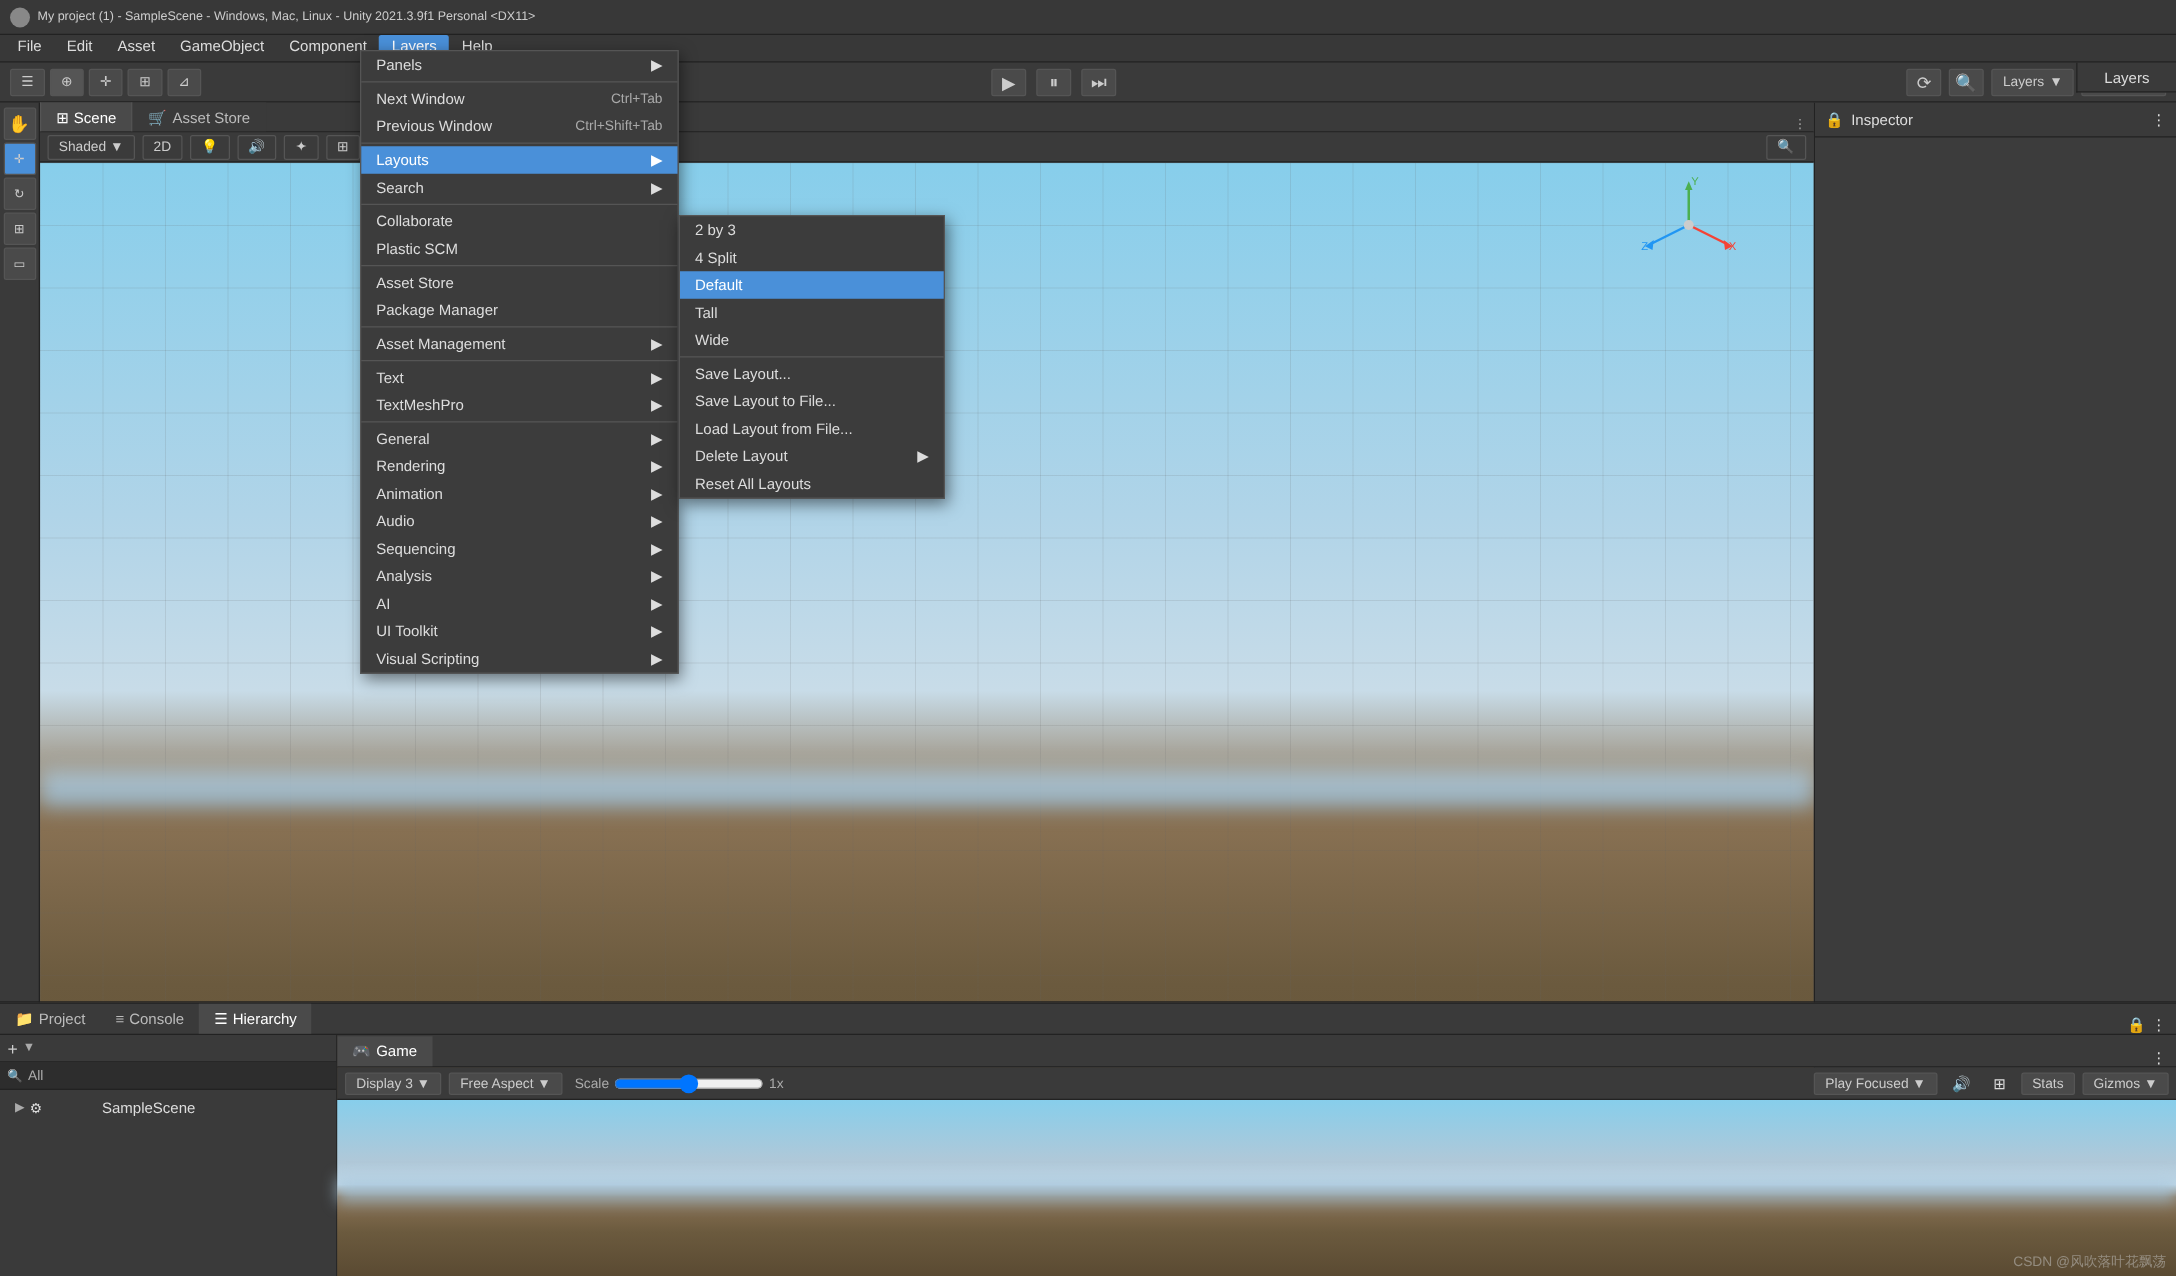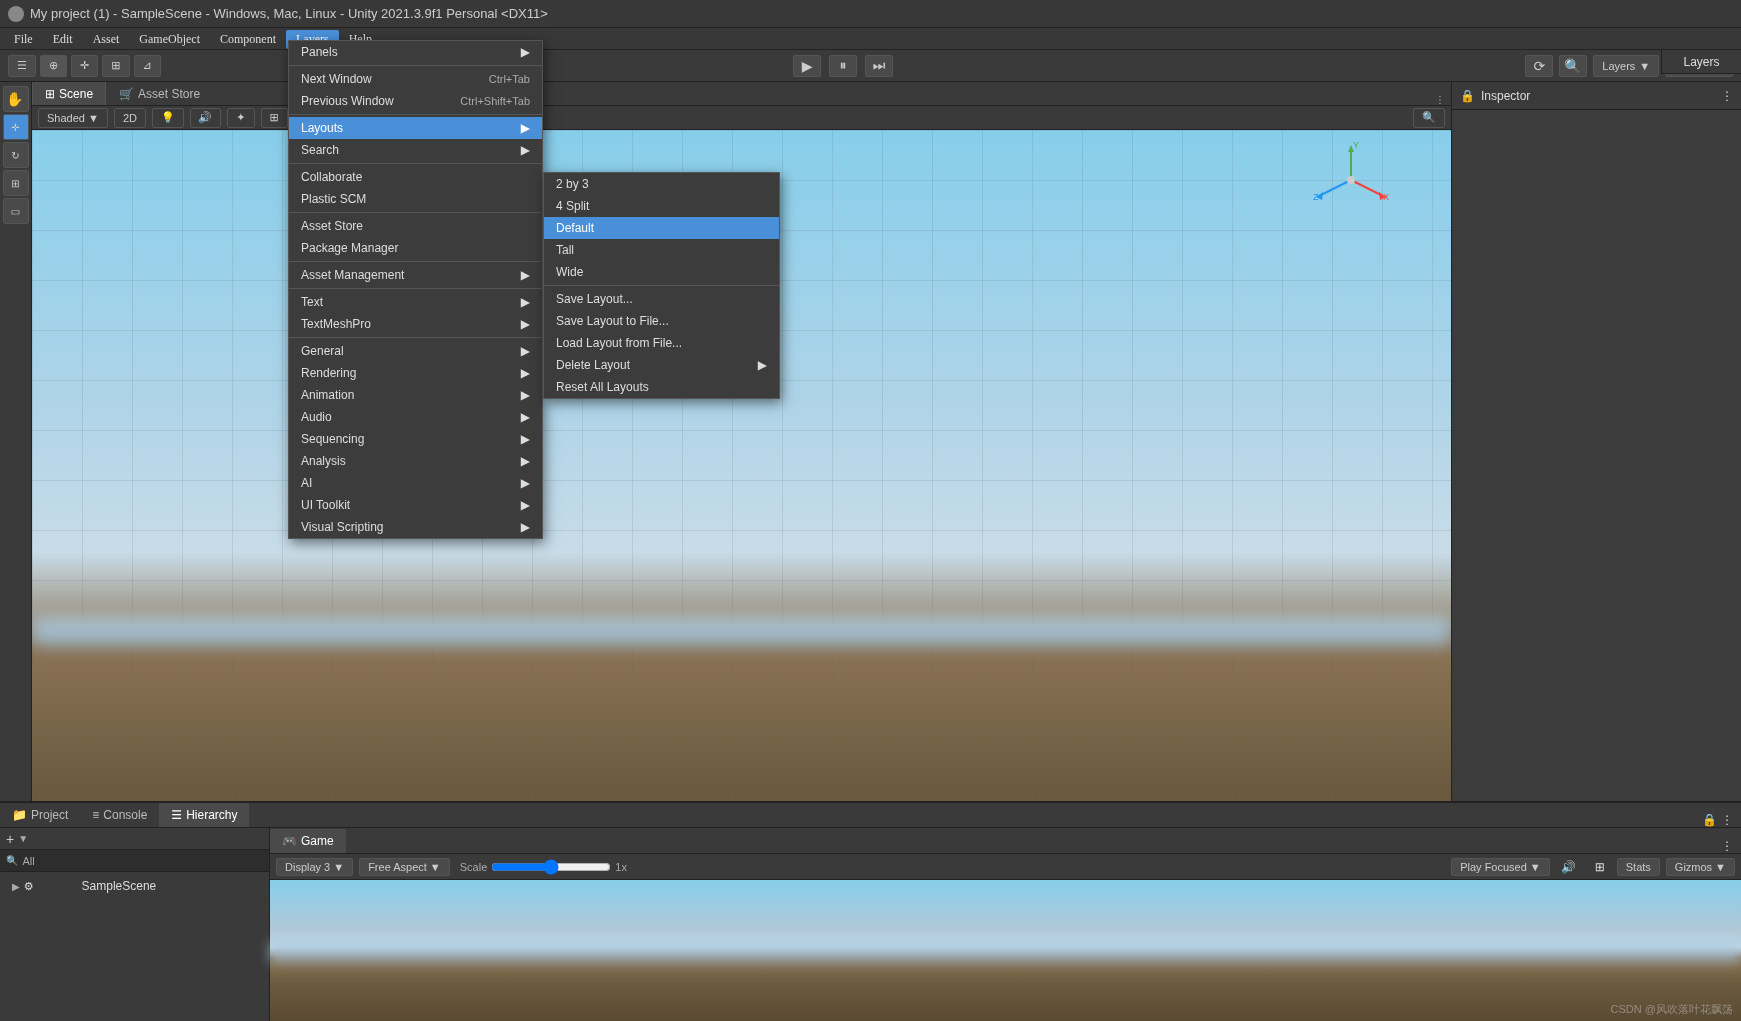--- a/index.html
+++ b/index.html
@@ -27,35 +27,34 @@
     }
     #title-bar .unity-icon {
       width: 16px;
       height: 16px;
       background: #888;
       border-radius: 50%;
       margin-right: 6px;
       flex-shrink: 0;
     }
     #title-bar .title-text {
-      font-size: 13px;
+      font-size: 10px;
       color: #ccc;
     }
 
     
     #menu-bar {
       background: #383838;
       height: 22px;
       display: flex;
-      align-items: flex-end;
+      align-items: flex-start;
       padding: 0 4px;
       border-bottom: 1px solid #222;
       position: relative;
       z-index: 1000;
-      font-family: Liberation Serif, serif;
     }
     .menu-item {
       padding: 2px 10px;
       cursor: pointer;
       font-size: 12px;
       color: #ddd;
       border-radius: 2px;
     }
     .menu-item.active { background: #4a90d9; color: #fff; }
 
@@ -690,21 +689,21 @@
   <div class="menu-row">
     <span>UI Toolkit</span>
     <span class="arrow">▶</span>
   </div>
   <div class="menu-row">
     <span>Visual Scripting</span>
     <span class="arrow">▶</span>
   </div>
 </div>
 
-<div class="dropdown-menu" id="layouts-submenu" style="left:543px; top:172px; width:237px;">
+<div class="dropdown-menu" id="layouts-submenu" style="left:543px; top:172px; width:213px;">
   <div class="menu-row">
     <span>2 by 3</span>
   </div>
   <div class="menu-row">
     <span>4 Split</span>
   </div>
   <div class="menu-row highlighted">
     <span>Default</span>
   </div>
   <div class="menu-row">

